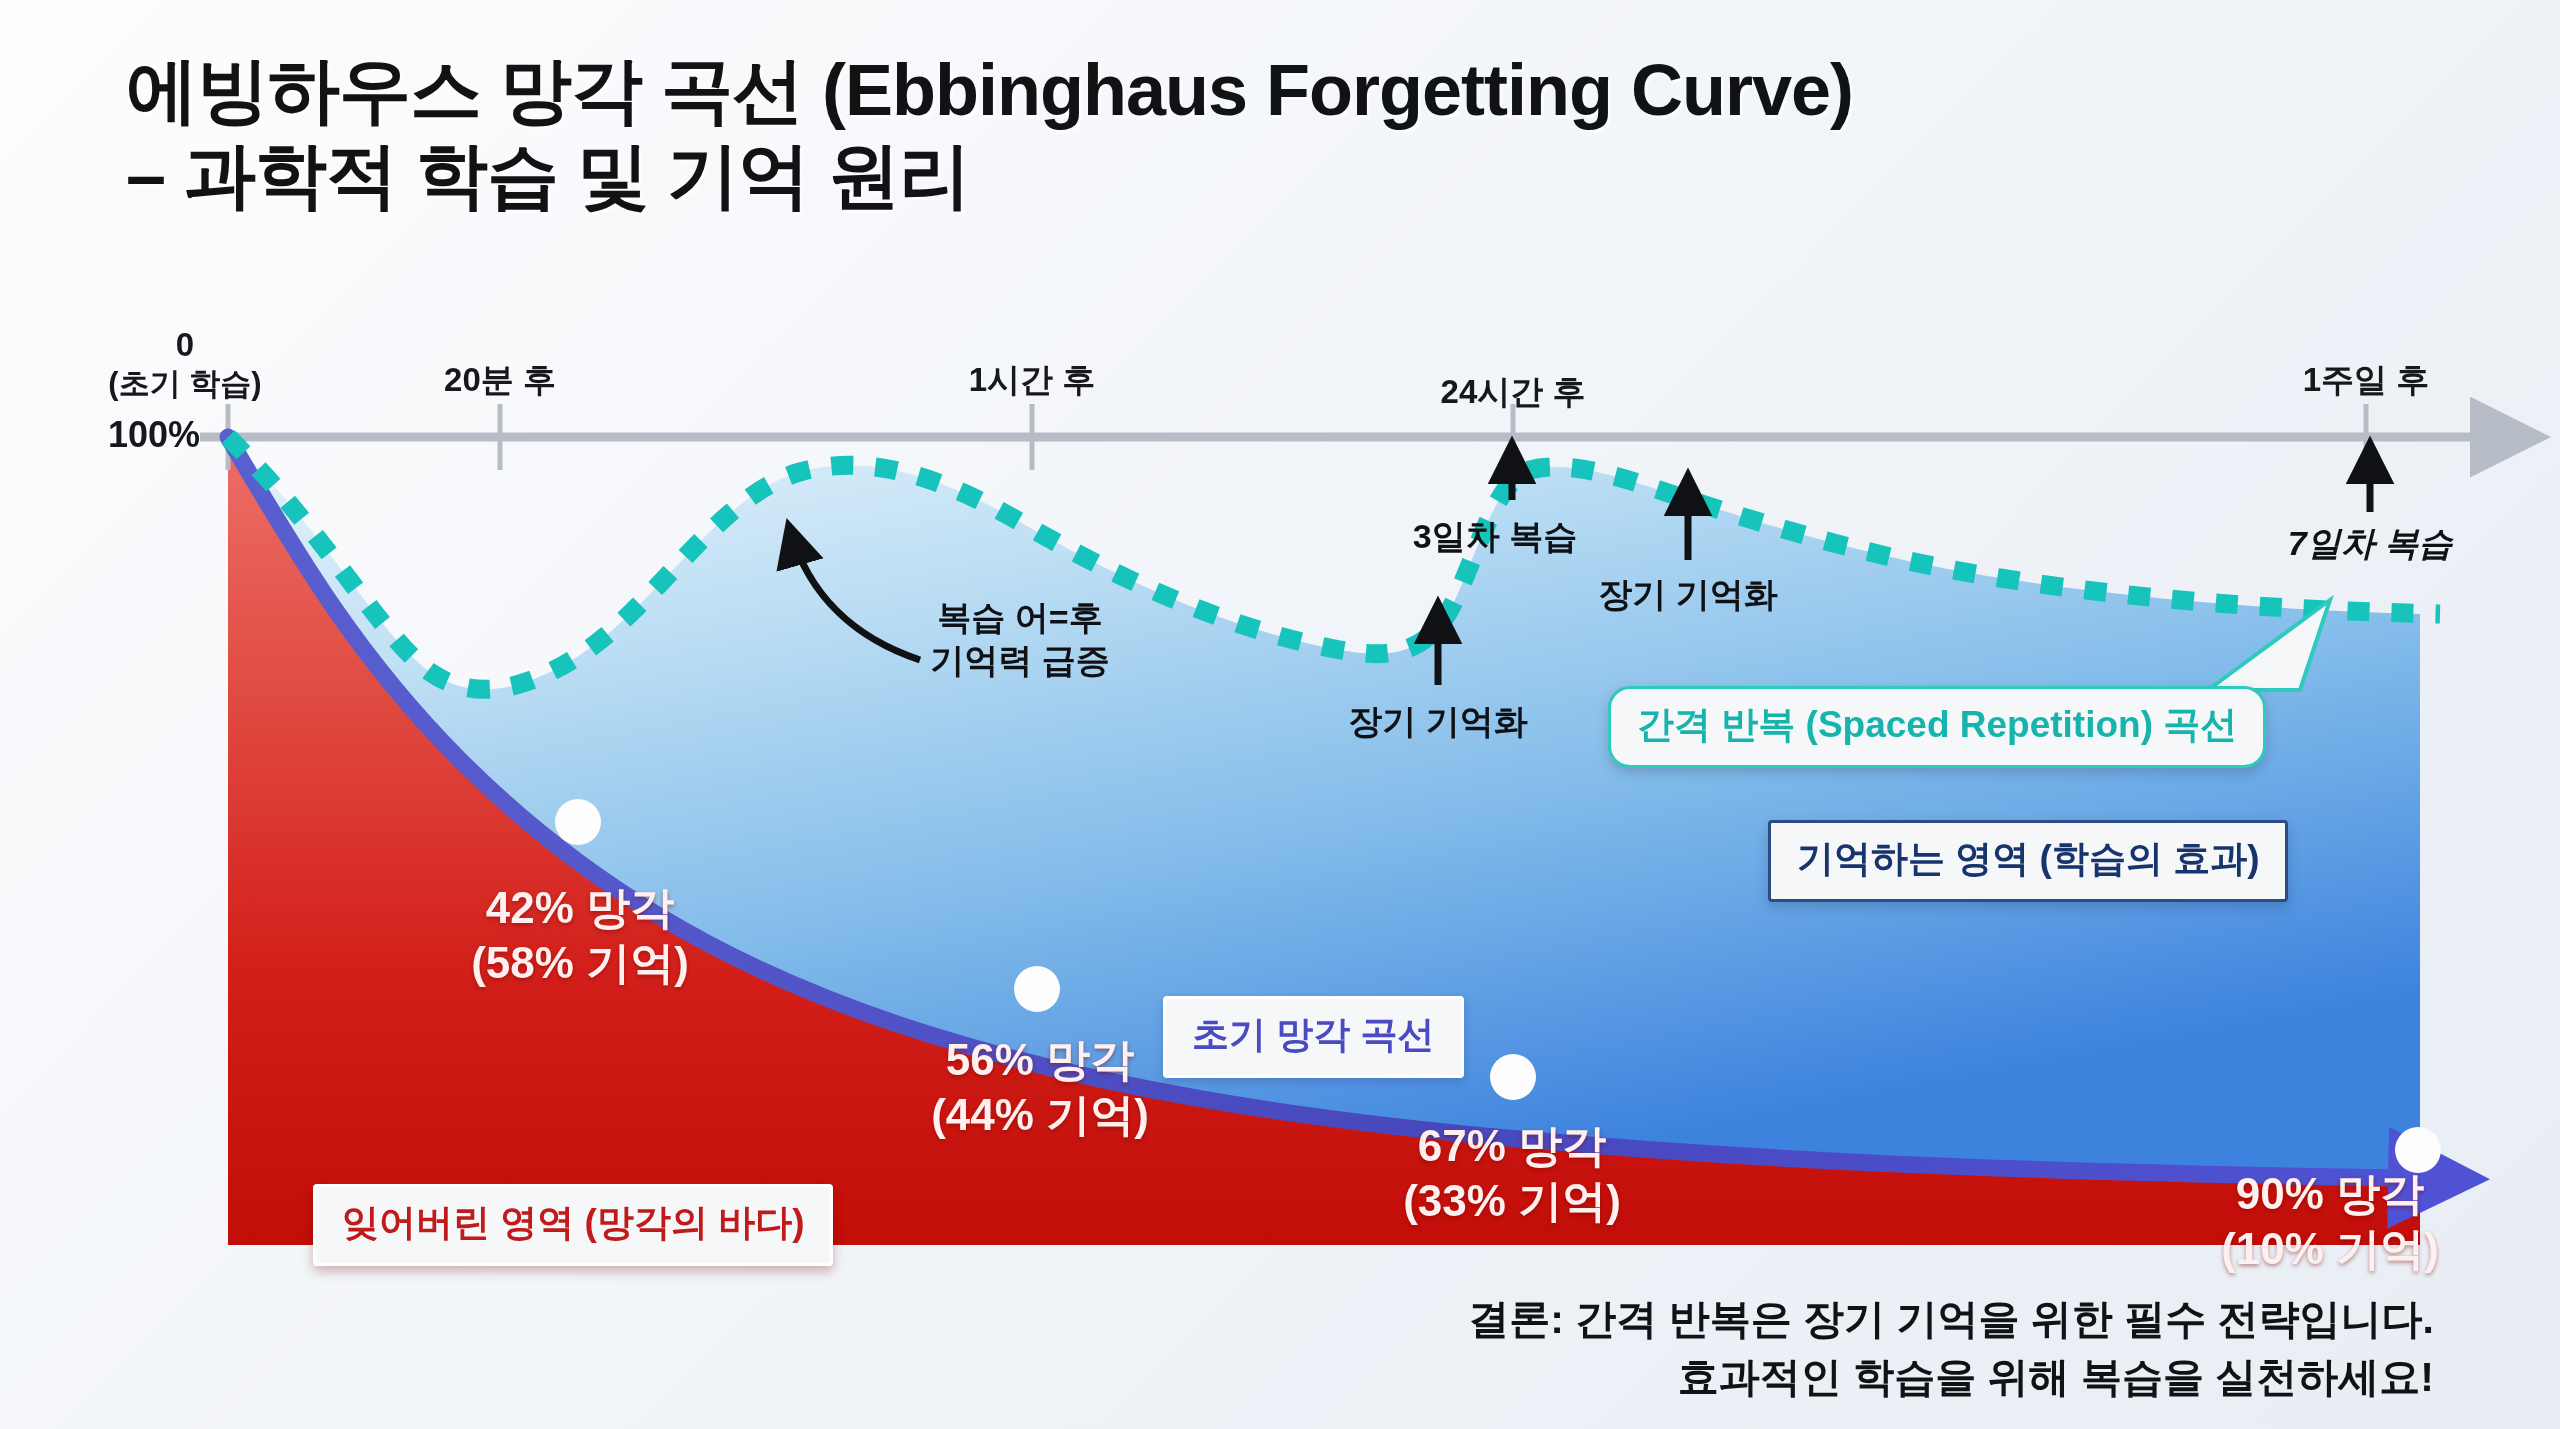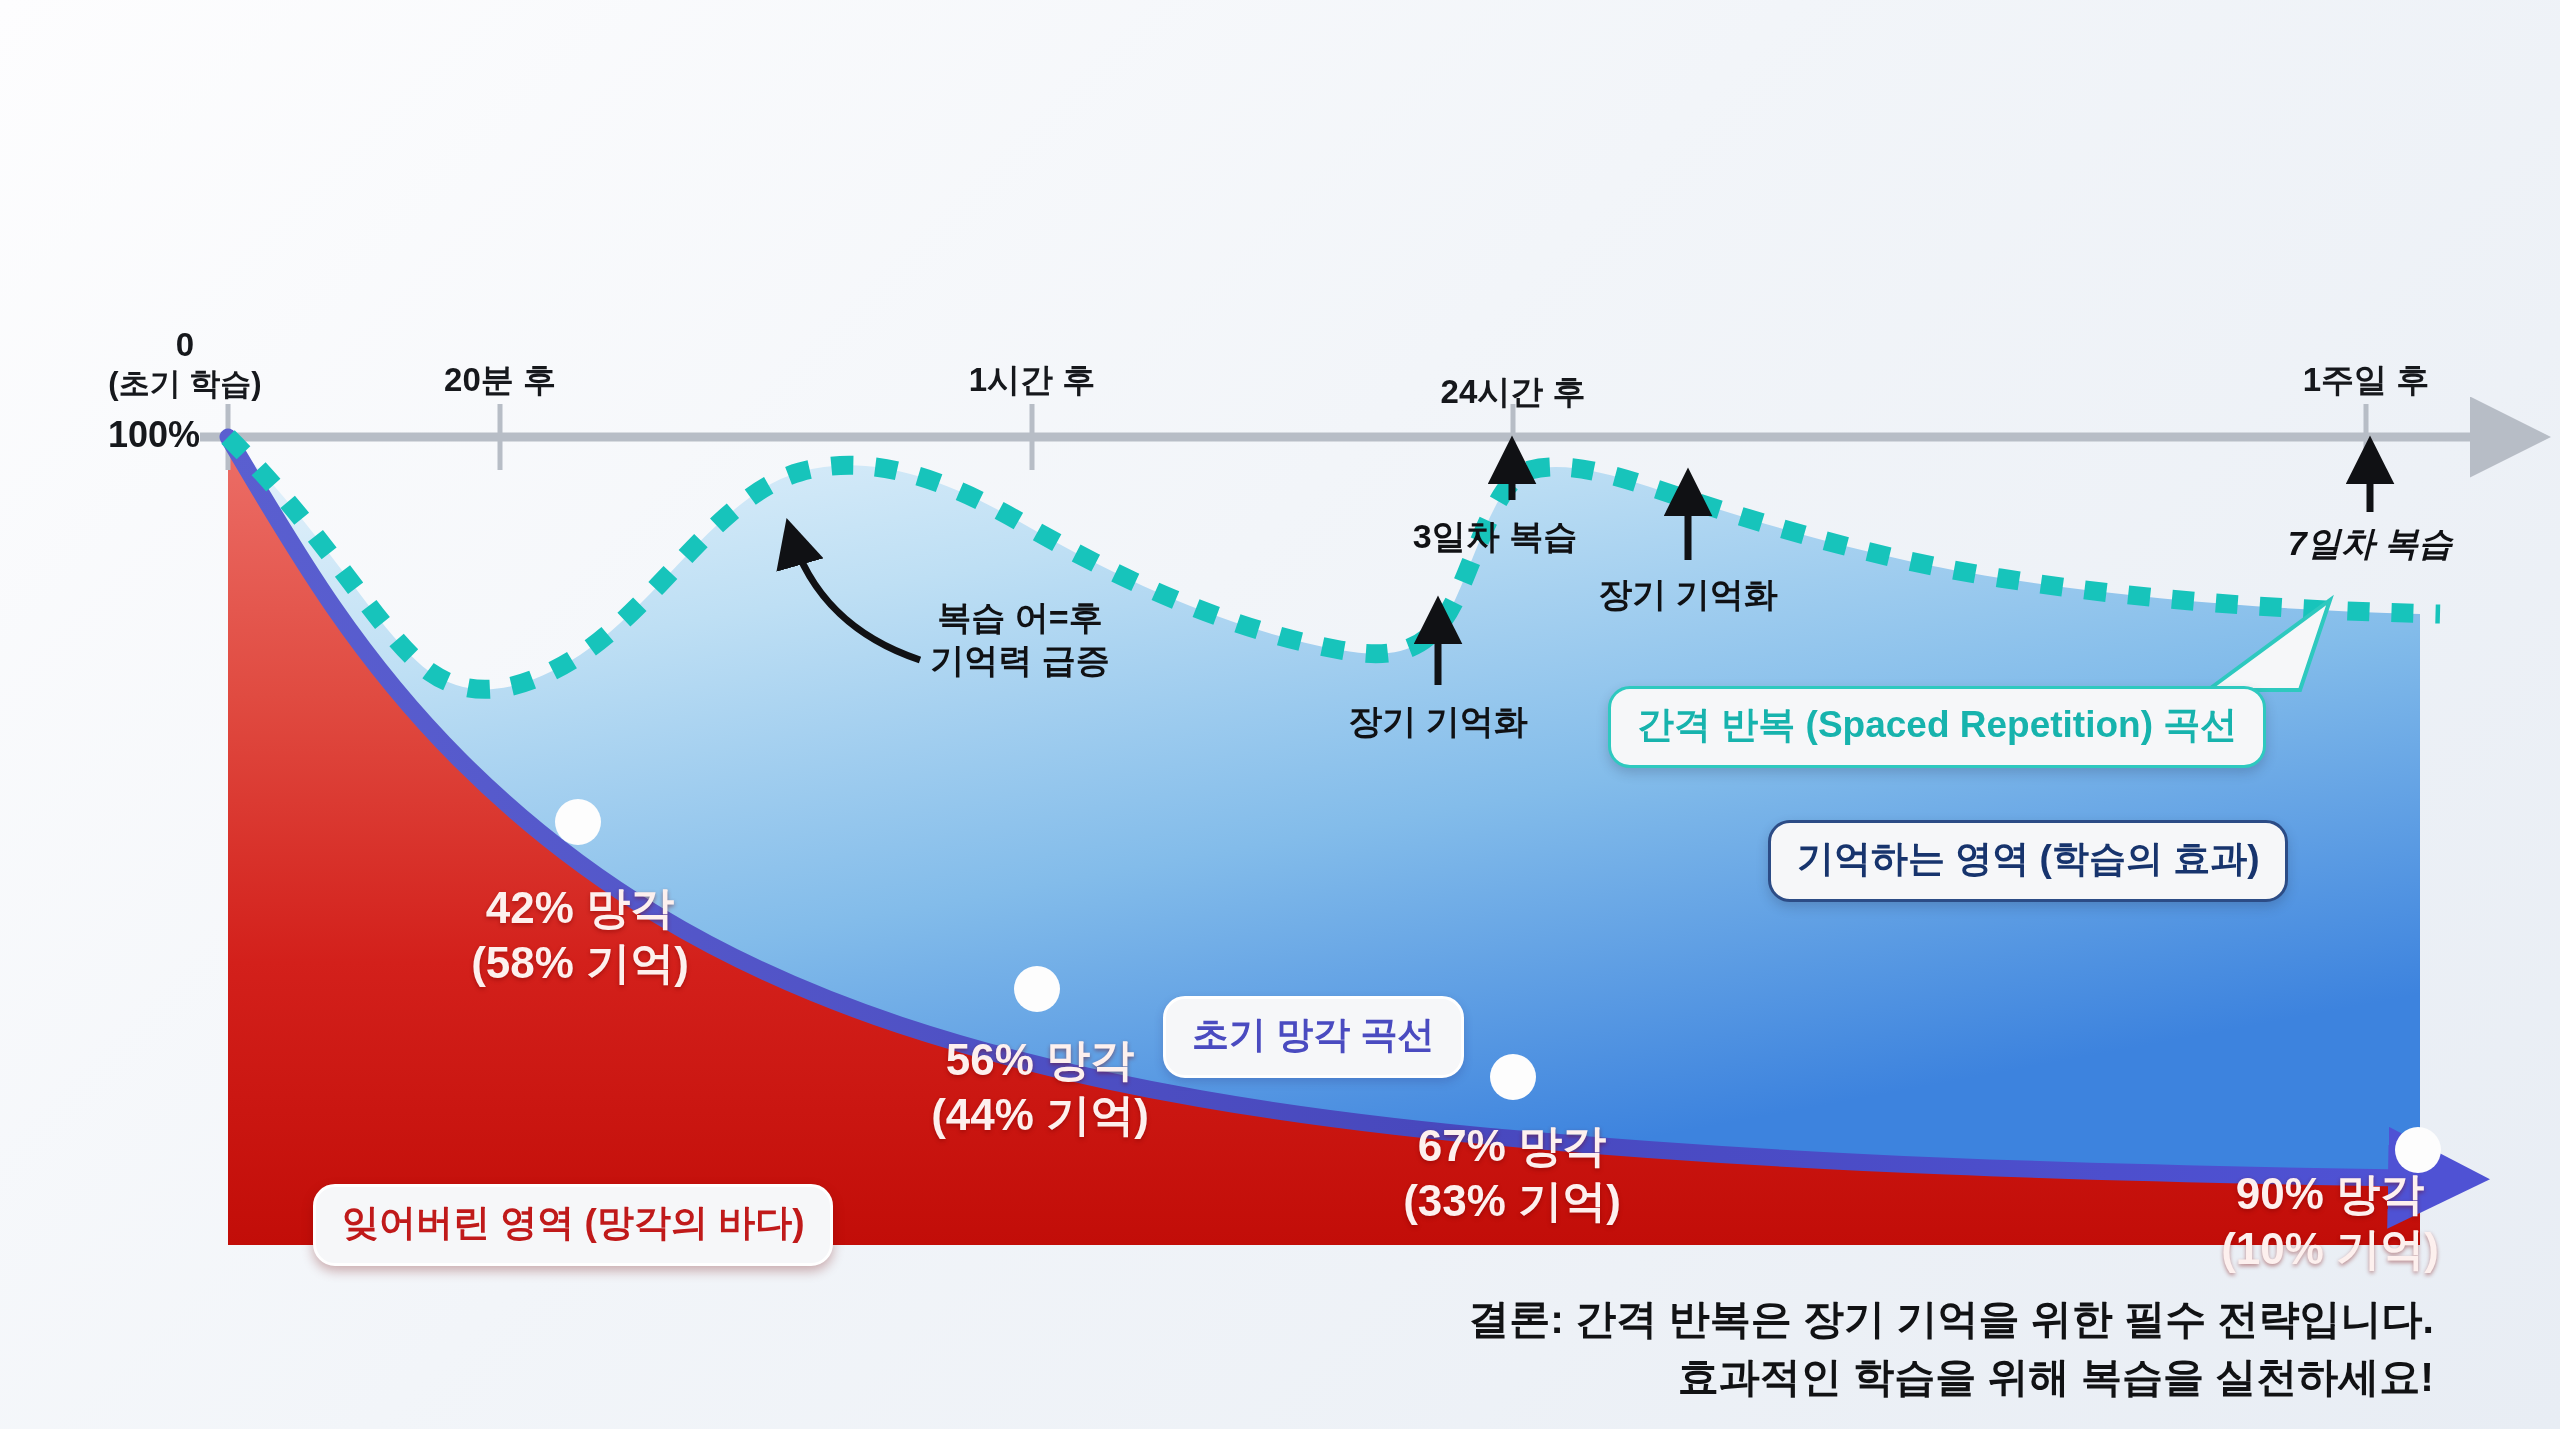--- a/index.html
+++ b/index.html
@@ -47,21 +47,21 @@
   
   .anno{
     position:absolute;font-size:34px;font-weight:bold;color:#101114;
     line-height:1.25;white-space:nowrap;text-align:center;
     transform:translateX(-50%);
   }
 
   
   .pill{
     position:absolute;display:inline-flex;align-items:center;
-    background:#f6f7f9;border-radius:22px;
+    background:#f6f7f9;border-radius:4px;
     font-size:37px;font-weight:bold;white-space:nowrap;
     padding:11px 26px 15px 26px;
     box-shadow:0 5px 12px rgba(30,40,70,.22);
   }
   .pill.navy{color:#17346d;border:3px solid #2c4c86;}
   .pill.red{color:#c01a1a;border:3px solid #ffffff;box-shadow:0 5px 12px rgba(110,0,0,.30);}
   .pill.teal{color:#17b3ad;border:3px solid #2ec9bf;border-radius:22px;}
   .pill.purple{color:#4a4bc0;border:3px solid #ffffff;box-shadow:0 4px 10px rgba(40,40,120,.22);}
 
   
@@ -69,20 +69,24 @@
     position:absolute;right:126px;top:1290px;text-align:right;
     font-size:41px;font-weight:bold;color:#111214;line-height:1.42;
   }
   .conclusion span{display:block;}
 </style>
 </head>
 <body>
 
 <div id="stage">
 
+  <div class="title">
+    <span>에빙하우스 망각 곡선 (Ebbinghaus Forgetting Curve)</span>
+    <span class="l2">– 과학적 학습 및 기억 원리</span>
+  </div>
 
   <svg id="chart" viewBox="0 0 2560 1429" preserveAspectRatio="none" xmlns="http://www.w3.org/2000/svg">
     <defs>
       <linearGradient id="gRed" x1="0" y1="0" x2="0" y2="1">
         <stop offset="0%" stop-color="#ec6f68"></stop>
         <stop offset="32%" stop-color="#e04b41"></stop>
         <stop offset="65%" stop-color="#d3201b"></stop>
         <stop offset="100%" stop-color="#c20d08"></stop>
       </linearGradient>
       <linearGradient id="gBlue" x1="0" y1="0" x2="0.55" y2="1">

